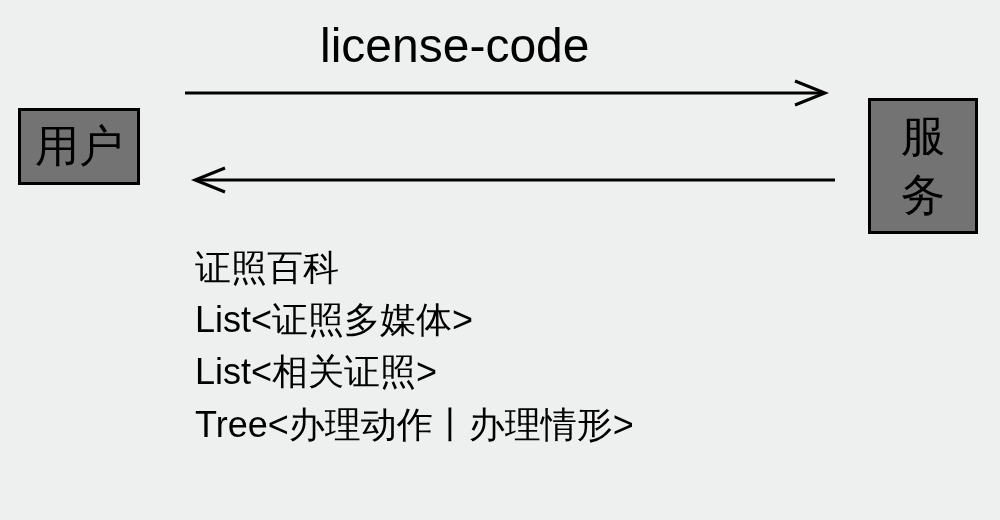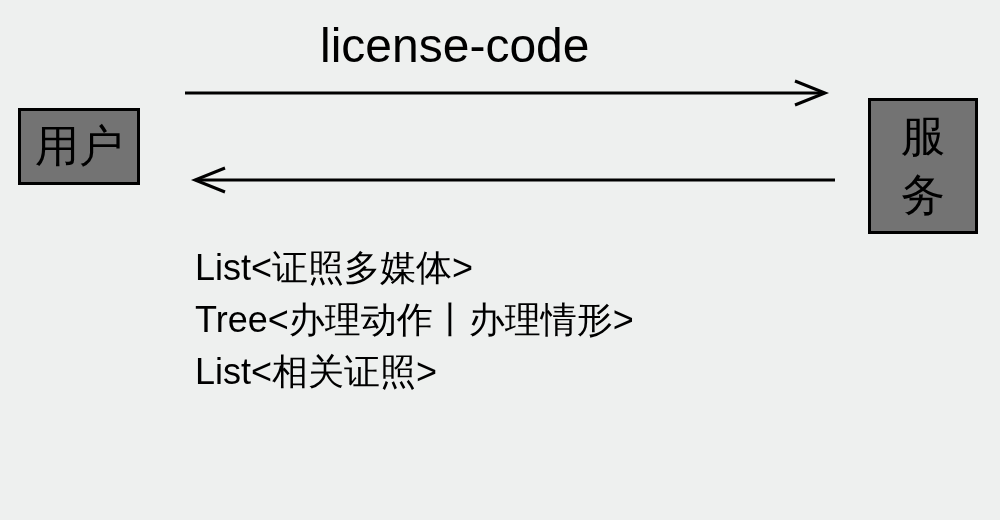--- a/index.html
+++ b/index.html
@@ -65,16 +65,17 @@
   <line class="arrow-line" x1="0" y1="15" x2="638" y2="15"></line>
   <polyline class="arrow-line" points="610,3 640,15 610,27"></polyline>
 </svg>
 
 <svg class="arrow-left" viewBox="0 0 650 30">
   <line class="arrow-line" x1="12" y1="15" x2="650" y2="15"></line>
   <polyline class="arrow-line" points="40,3 10,15 40,27"></polyline>
 </svg>
 
 <div class="resp-list">
+  <div class="row">证照百科</div>
   <div class="row">List&lt;证照多媒体&gt;</div>
+  <div class="row">List&lt;相关证照&gt;</div>
   <div class="row">Tree&lt;办理动作丨办理情形&gt;</div>
-  <div class="row">List&lt;相关证照&gt;</div>
 </div>
 
 </body></html>

